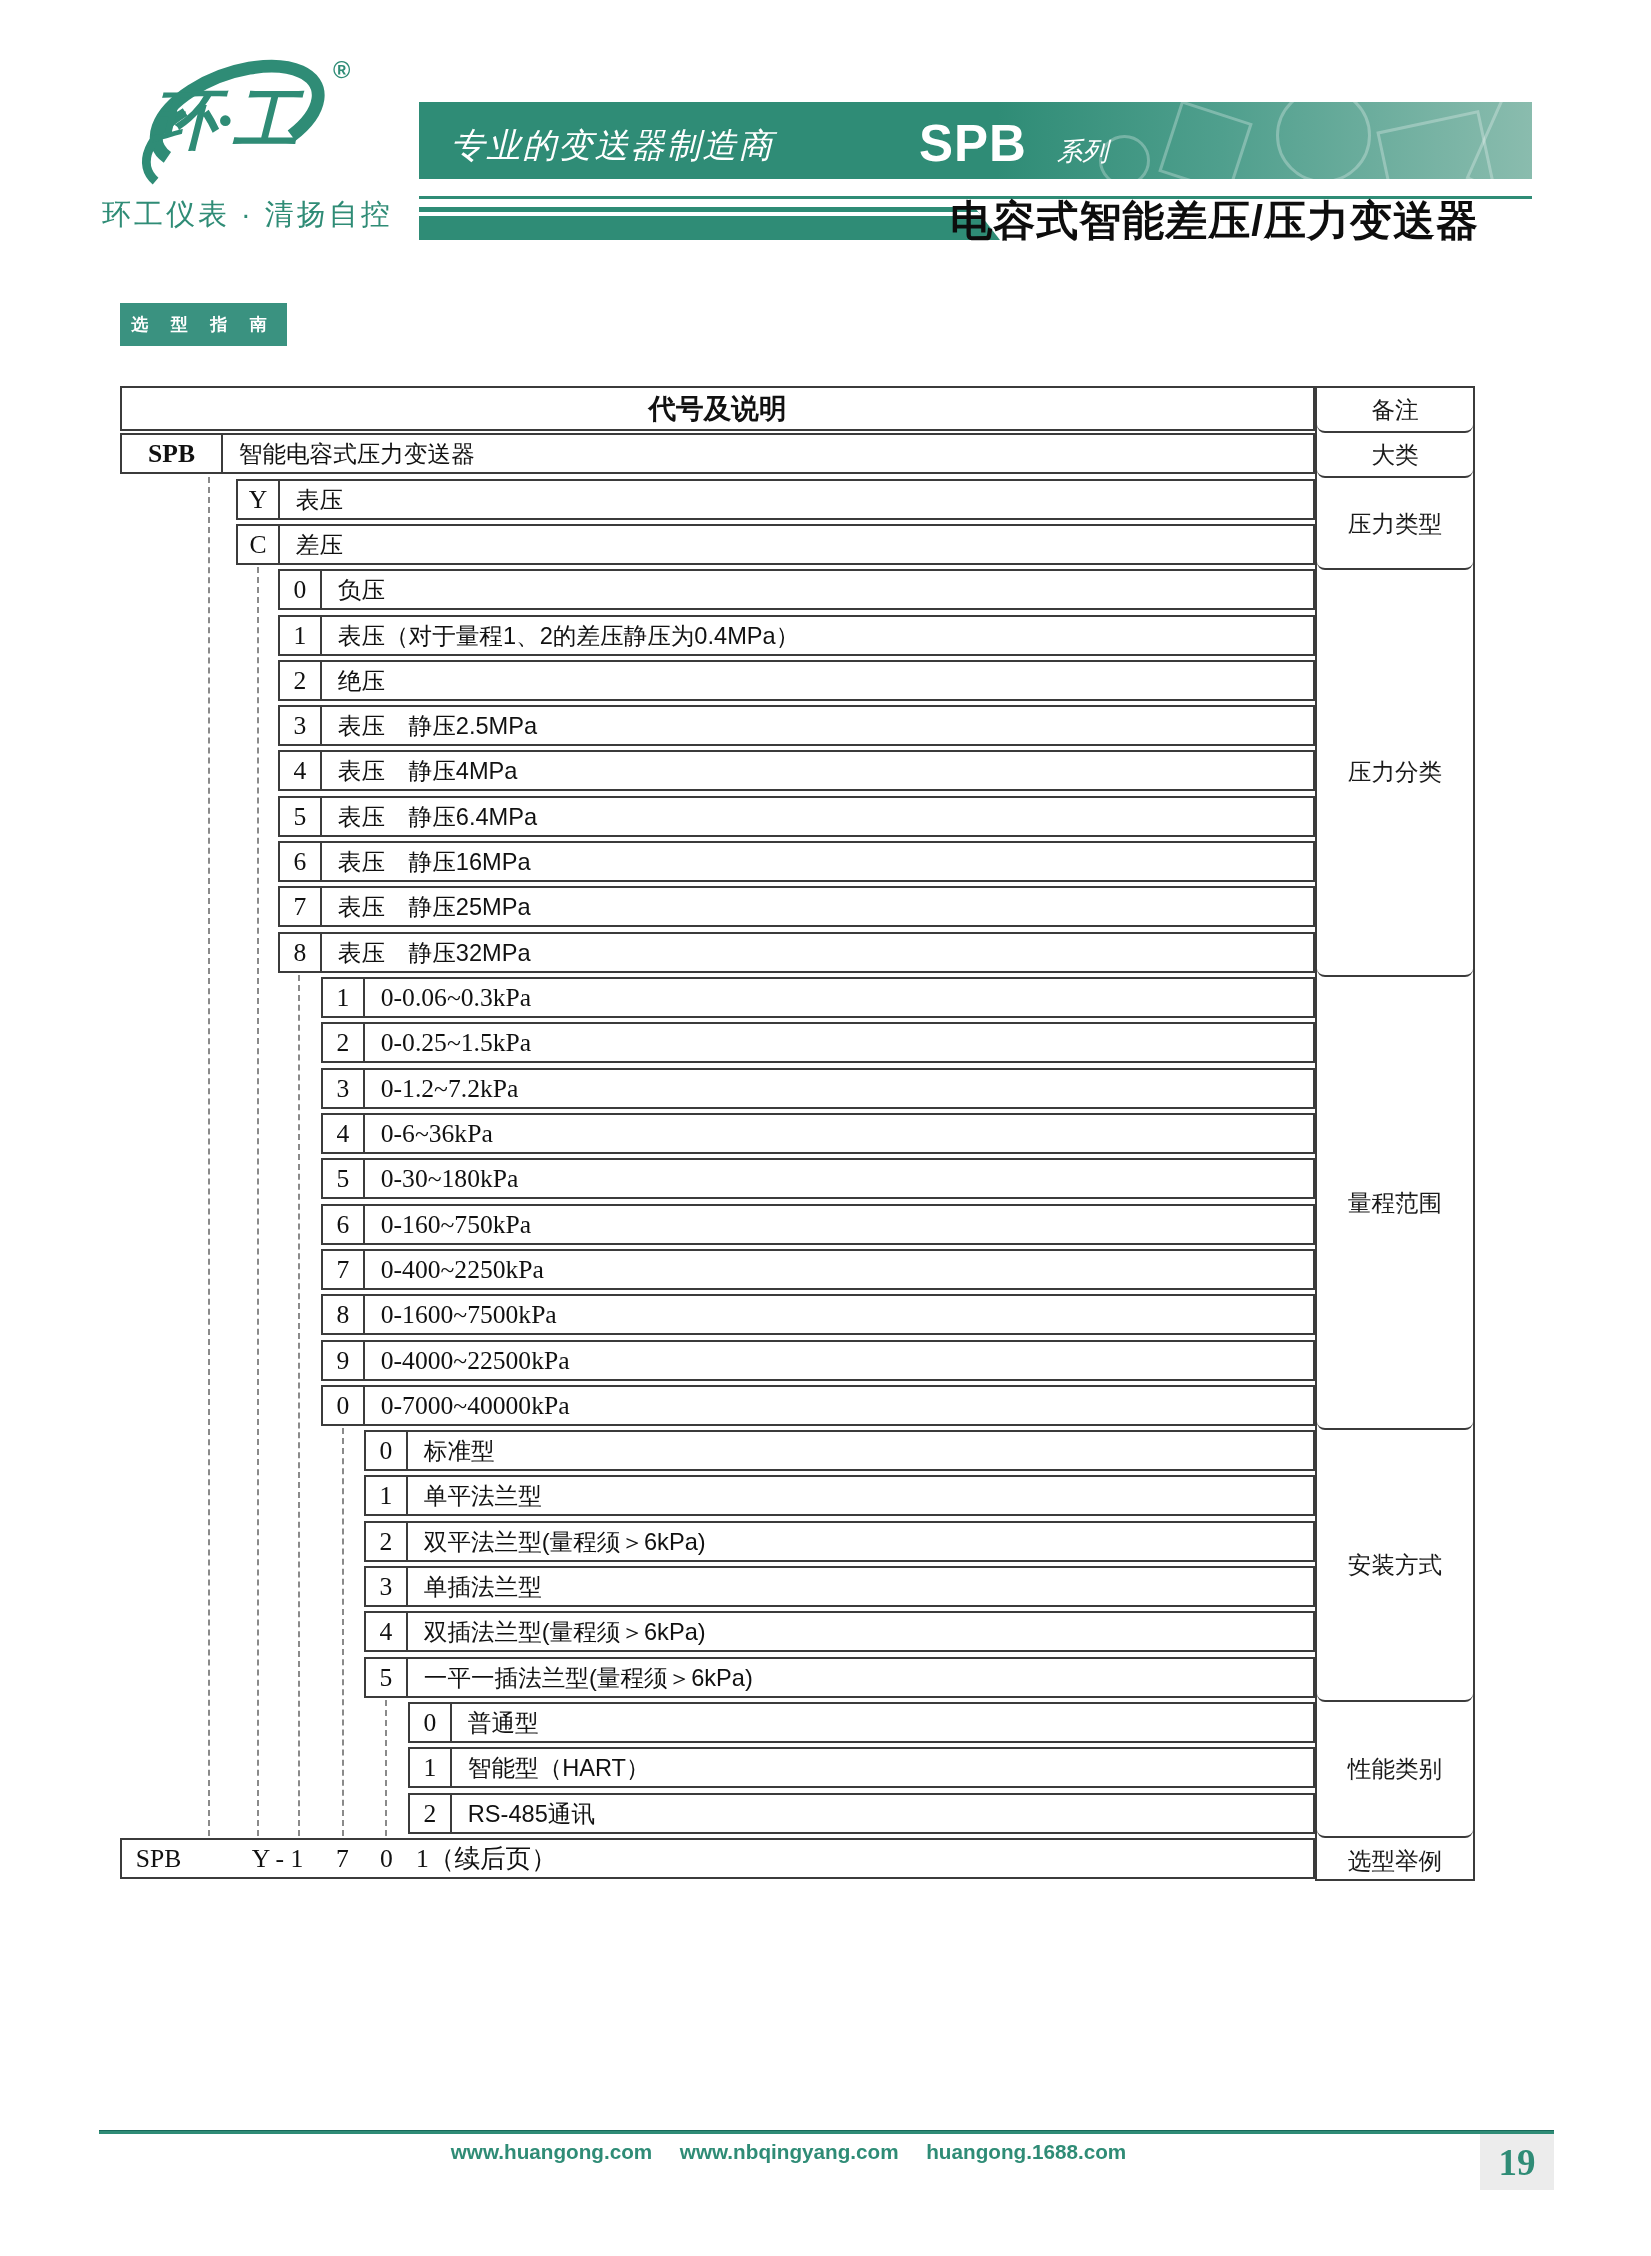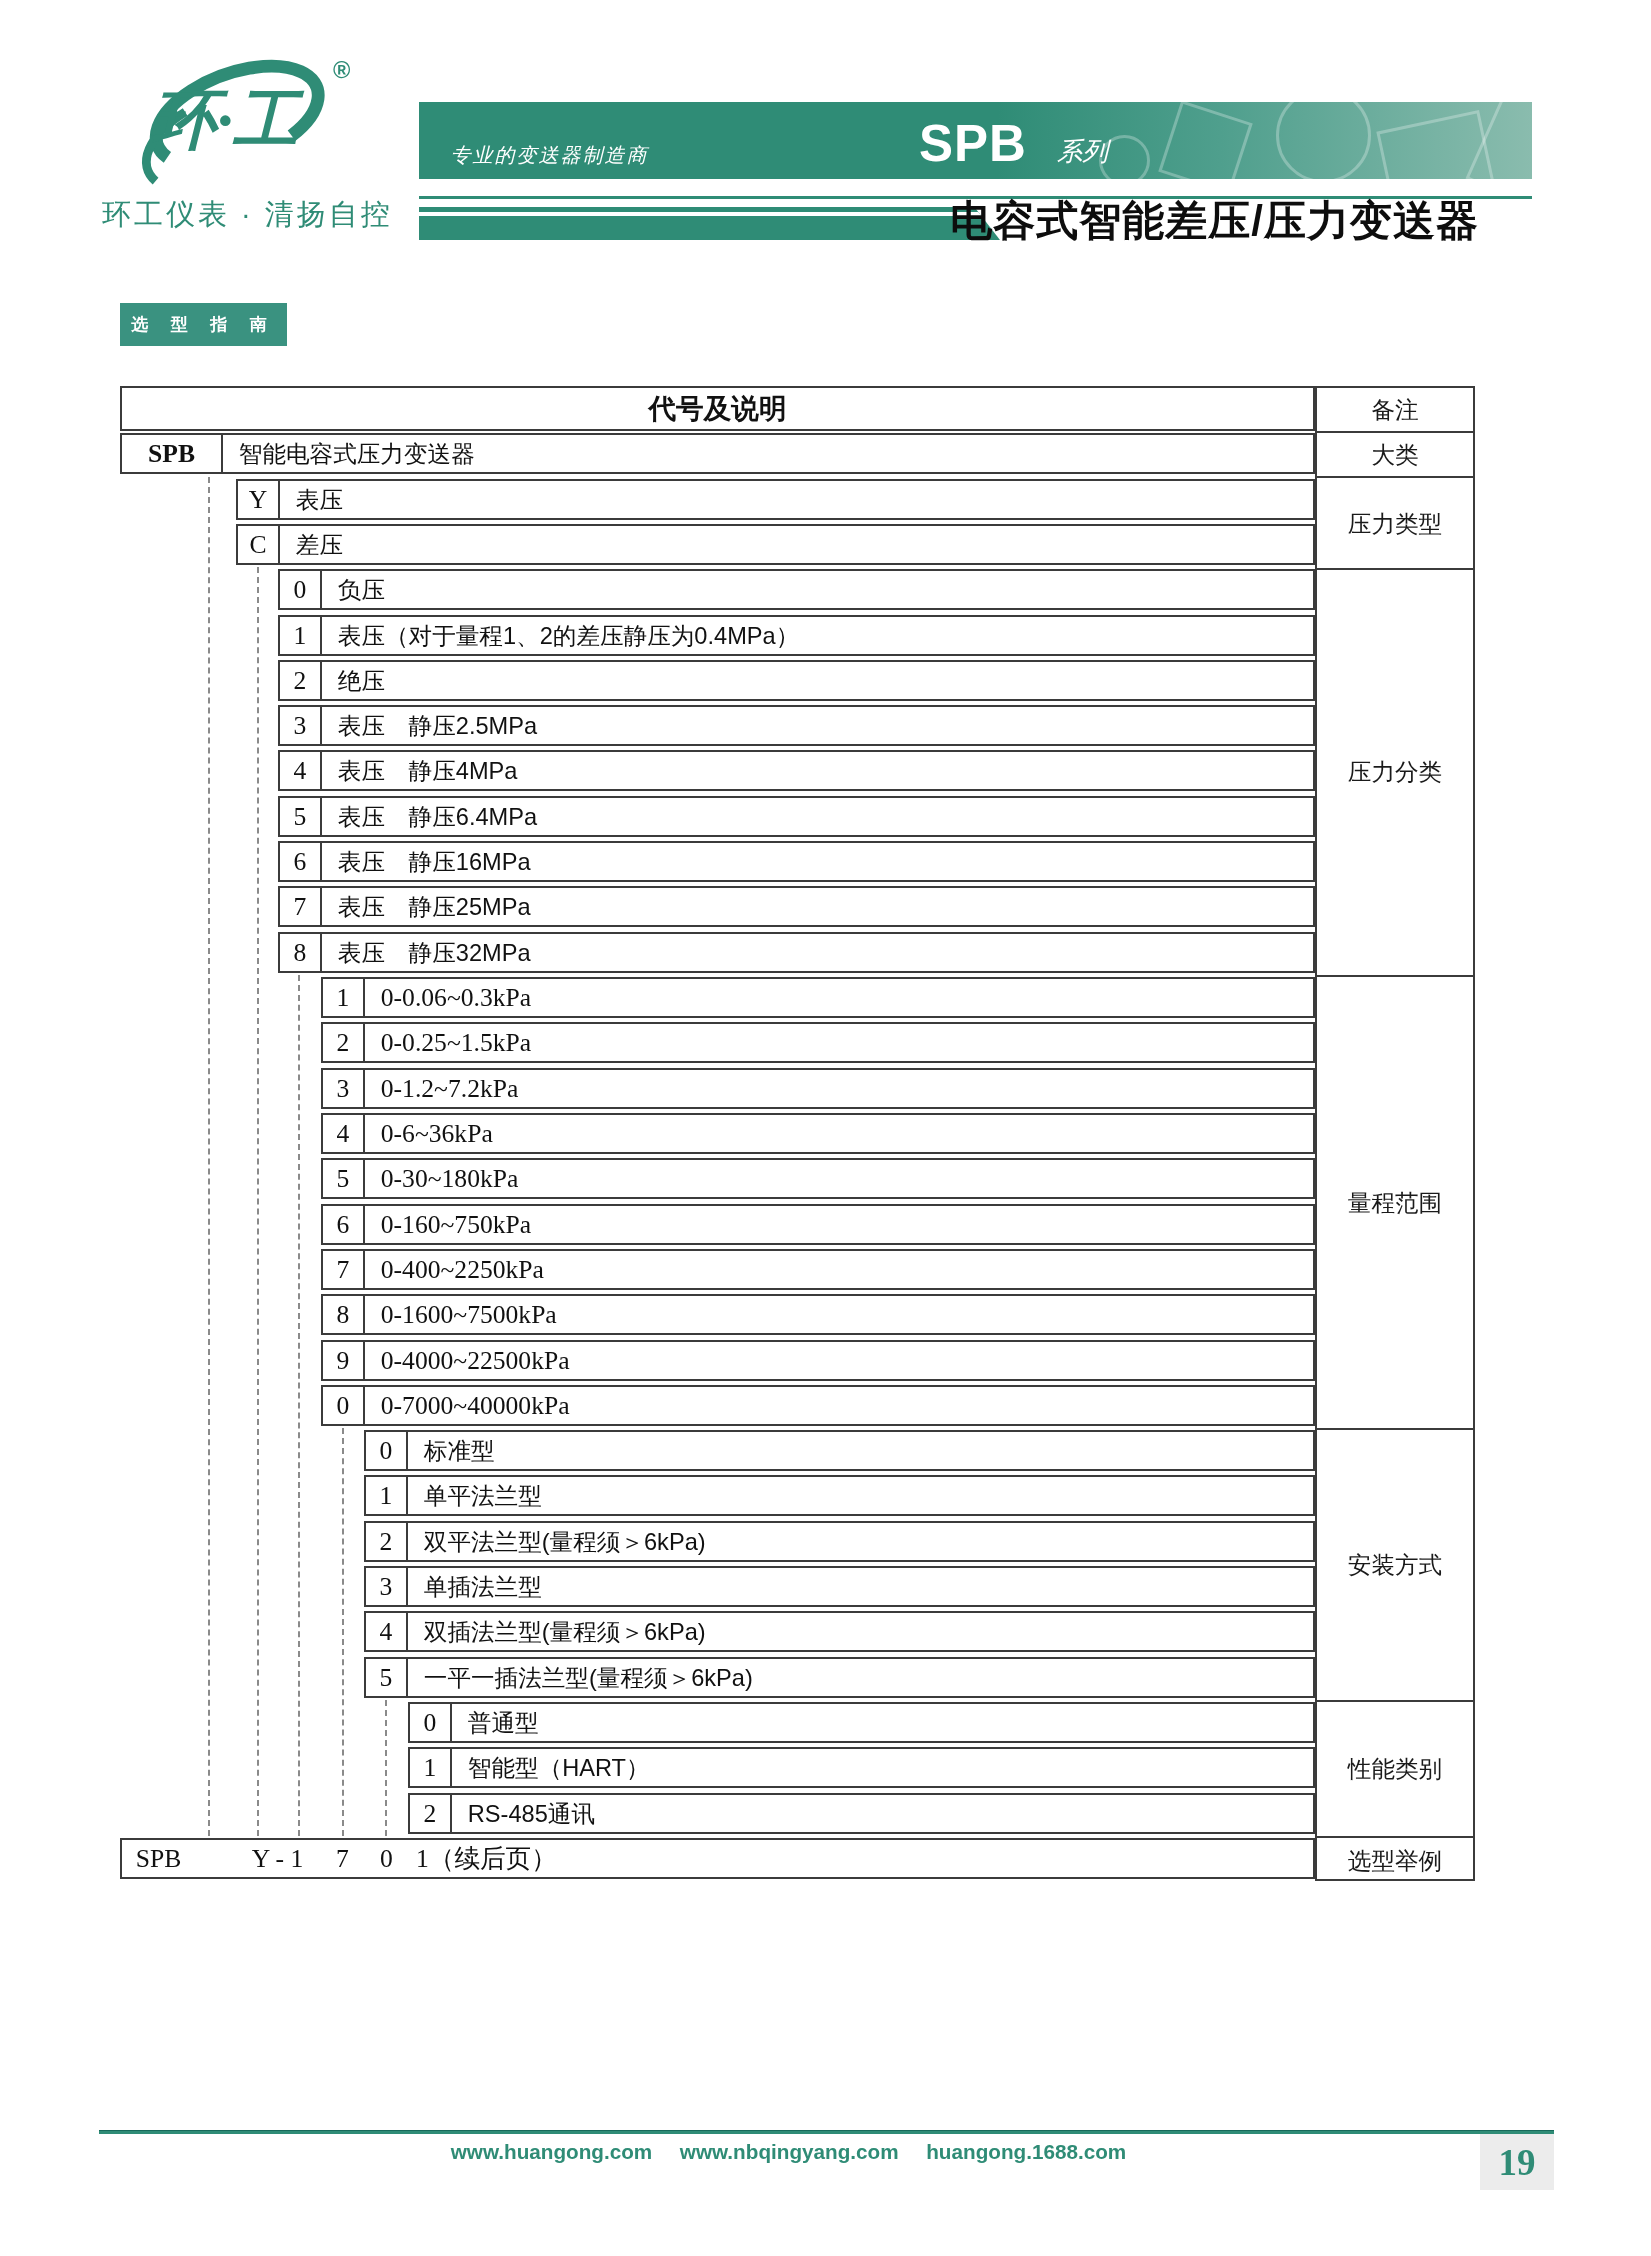--- a/index.html
+++ b/index.html
@@ -6,21 +6,21 @@
   #page{position:relative;width:1652px;height:2257px;background:#fff;overflow:hidden;
         font-family:"Liberation Sans",sans-serif;color:#111;}
   .abs{position:absolute;}
   
   #logo{left:126px;top:41px;width:207px;height:148px;}
   #reg-mark{left:333px;top:57px;font-size:23.6px;color:#2F8C76;font-weight:bold;}
   #logo-subtitle{left:102px;top:195px;font-size:29px;color:#2F8C76;letter-spacing:3px;white-space:nowrap;}
   #banner{left:419px;top:102px;width:1113px;height:77px;
           background:linear-gradient(90deg,#2F8C76 0%,#2F8C76 52%,#4f9f8d 72%,#8abcae 100%);overflow:hidden;}
   .pcbshape{position:absolute;border:3px solid rgba(255,255,255,.28);}
-  #banner-tagline{position:absolute;left:31.5px;bottom:9.9px;font-size:20px;color:#fff;
+  #banner-tagline{position:absolute;left:31.5px;bottom:9.9px;font-size:34px;color:#fff;
                   font-style:italic;letter-spacing:2px;white-space:nowrap;}
   #series-name{position:absolute;left:500px;bottom:5.9px;font-size:51px;color:#fff;font-weight:bold;
                font-family:"Liberation Sans",sans-serif;letter-spacing:1px;}
   #series-suffix{position:absolute;left:638px;bottom:9.9px;font-size:25.6px;color:#fff;font-style:italic;}
   #accent-line{left:419px;top:196px;width:1113px;height:3px;background:#2F8C76;}
   #title-ribbon{left:419px;top:207px;width:581px;height:33px;background:#2F8C76;
                 clip-path:polygon(0 0,calc(100% - 25.6px) 0,100% 100%,0 100%);}
   #title-ribbon::after{content:"";position:absolute;left:0;top:4.9px;width:100%;height:3.9px;background:#fff;}
   #page-title{top:193px;right:173px;font-size:42px;font-weight:900;letter-spacing:1px;color:#0d0d0d;white-space:nowrap;}
   #section-title-box{left:120px;top:303px;width:167px;height:43px;background:#3a9280;color:#fff;
@@ -33,21 +33,21 @@
              justify-content:center;font-family:"Liberation Serif",serif;font-size:25.6px;flex:none;}
   .desc-cell{display:flex;align-items:center;padding-left:15.8px;font-size:23.6px;white-space:nowrap;}
   .serif .desc-cell{font-family:"Liberation Serif",serif;font-size:25.6px;}
   .bold-code{font-weight:bold;}
   #table-header-row{position:absolute;box-sizing:border-box;left:0;top:0;width:1195px;height:45px;
                     border:2px solid #3b3b3b;display:flex;align-items:center;justify-content:center;
                     font-size:27.6px;font-weight:bold;}
   #remark-column{position:absolute;box-sizing:border-box;left:1195px;top:0;width:160px;height:1495px;
                  border:2px solid #3b3b3b;}
   .remark-cell{position:absolute;box-sizing:border-box;left:0;width:156px;border-bottom:2px solid #3b3b3b;
-               display:flex;align-items:center;justify-content:center;font-size:23.6px;color:#1a1a1a;white-space:nowrap;}
+               display:flex;align-items:center;justify-content:center;font-size:23.6px;color:#1a1a1a;white-space:nowrap;border-radius:8px;}
   .remark-cell.last{border-bottom:none;}
   .guide{position:absolute;width:0;border-left:2px dashed #8a8a8a;}
   #example-row{position:absolute;box-sizing:border-box;left:0;top:1452px;width:1195px;height:41px;
                border:2px solid #3b3b3b;background:#fff;}
   .example-code{position:absolute;top:0;height:37px;display:flex;align-items:center;
                 font-family:"Liberation Serif",serif;font-size:25.6px;white-space:nowrap;}
   .example-code.centered{justify-content:center;}
   
   #footer-rule{left:99px;top:2130px;width:1455px;height:3px;background:#2F8C76;border-top:1px solid #17695a;}
   #footer-urls{left:99px;top:2140px;width:1379px;text-align:center;font-size:20.7px;font-weight:bold;color:#2F8C76;}

